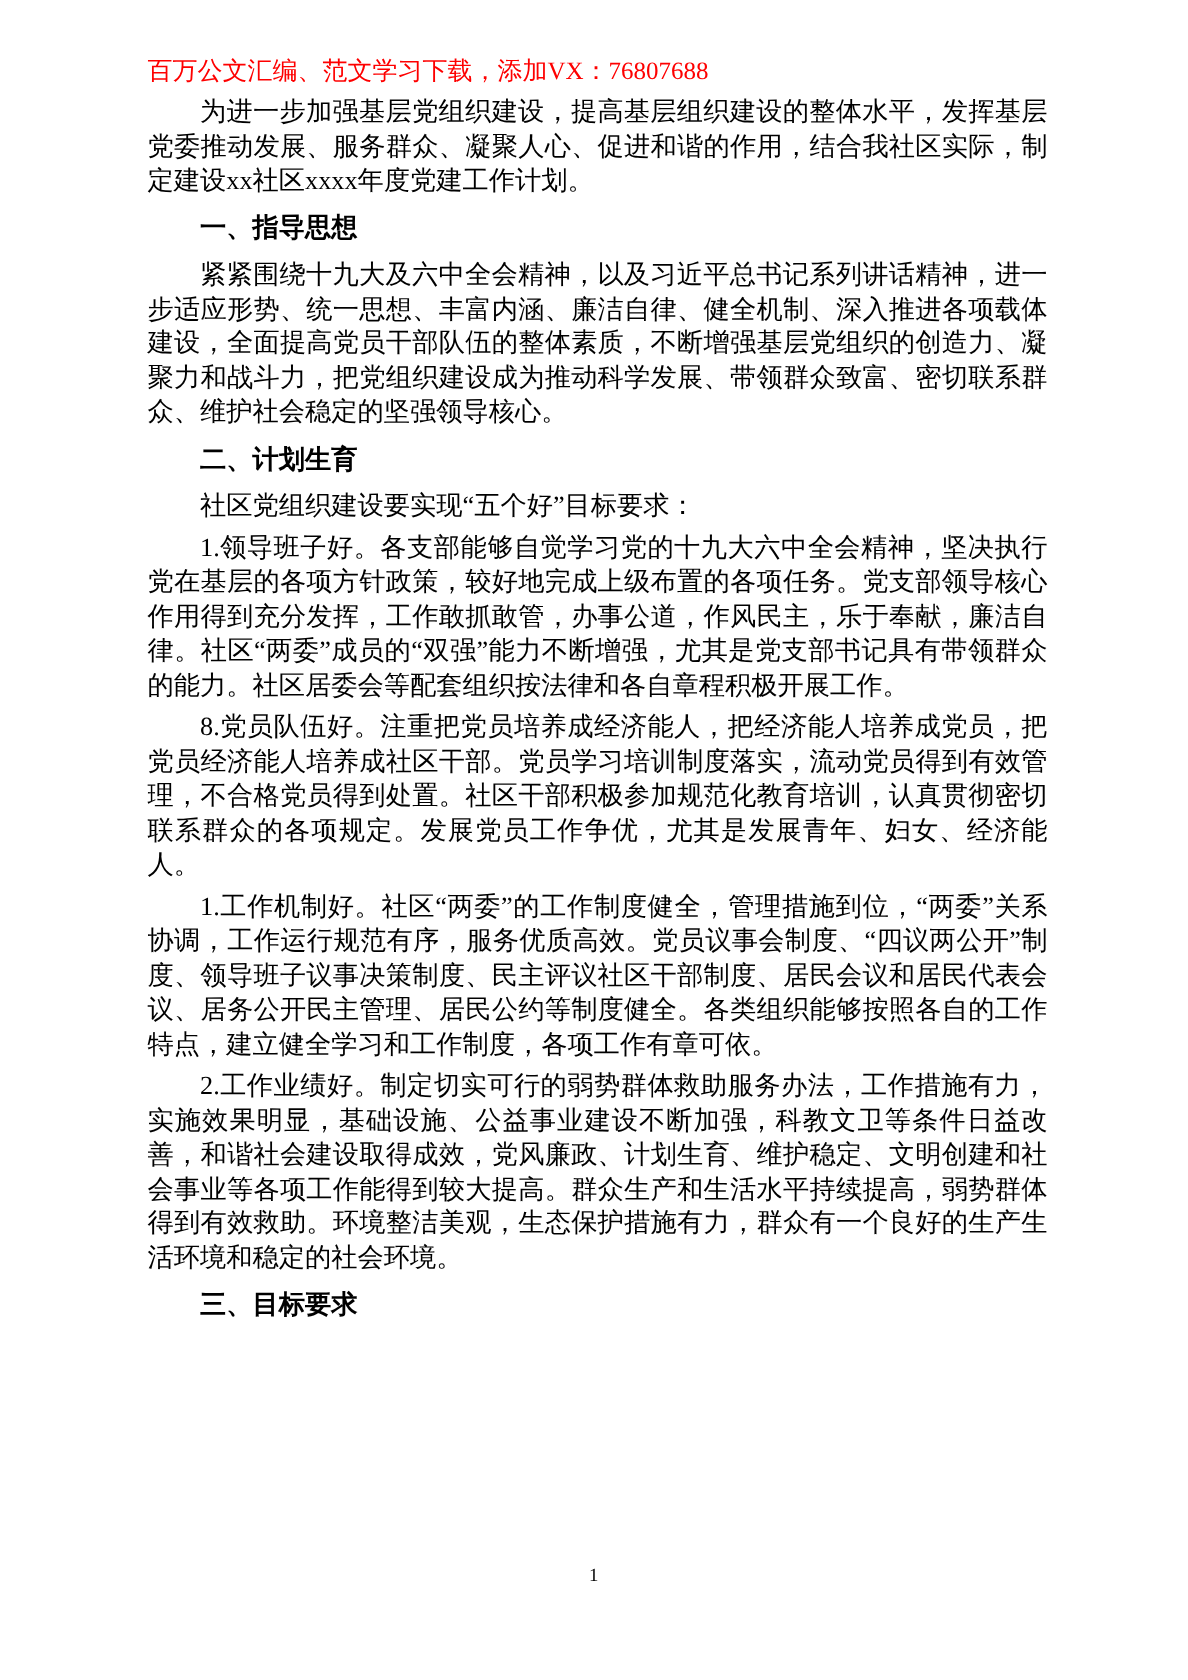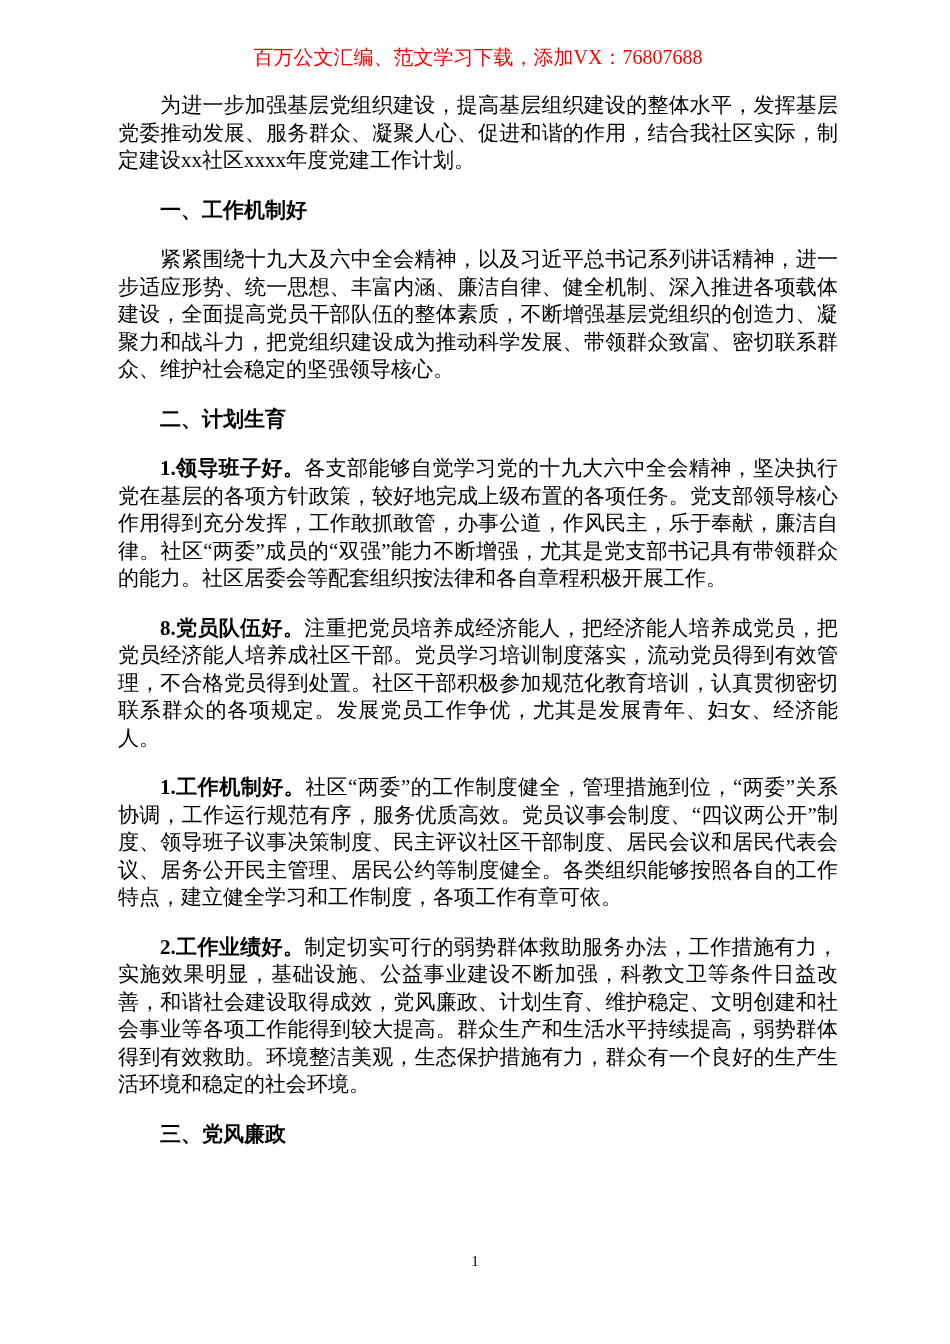--- a/index.html
+++ b/index.html
@@ -12,63 +12,64 @@
     font-family: "Liberation Serif", "DejaVu Serif", serif;
     color: #000000;
   }
   .page {
     width: 100%;
     height: 100%;
     padding: 44px 112px 0 118px;
   }
   .doc-header {
     color: #fe0000;
-    text-align: center;
+    text-align: left;
     font-size: 20px;
     line-height: 26px;
     margin-bottom: 4px;
     font-weight: normal;
   }
   .doc-body p {
     font-size: 21px;
     line-height: 27.5px;
-    margin: 22px 0;
+    margin: 6px 0;
     text-indent: 2em;
     text-align: justify;
     word-break: break-all;
   }
   .doc-body p.heading {
     font-weight: bold;
     margin: 10px 0;
   }
   .doc-body p strong {
-    font-weight: bold;
+    font-weight: normal;
   }
   .page-number {
     position: absolute;
     left: 0;
     bottom: 74px;
     width: 100%;
     text-align: center;
     font-size: 15px;
     color: #000000;
   }
 </style>
 </head>
 <body>
 
 <div class="page">
   <div class="doc-header">百万公文汇编、范文学习下载，添加VX：76807688</div>
 
   <div class="doc-body">
       <p class="paragraph">为进一步加强基层党组织建设，提高基层组织建设的整体水平，发挥基层党委推动发展、服务群众、凝聚人心、促进和谐的作用，结合我社区实际，制定建设xx社区xxxx年度党建工作计划。</p>
-      <p class="heading">一、工作机制好</p>
+      <p class="heading">一、指导思想</p>
       <p class="paragraph">紧紧围绕十九大及六中全会精神，以及习近平总书记系列讲话精神，进一步适应形势、统一思想、丰富内涵、廉洁自律、健全机制、深入推进各项载体建设，全面提高党员干部队伍的整体素质，不断增强基层党组织的创造力、凝聚力和战斗力，把党组织建设成为推动科学发展、带领群众致富、密切联系群众、维护社会稳定的坚强领导核心。</p>
       <p class="heading">二、计划生育</p>
+      <p class="paragraph">社区党组织建设要实现“五个好”目标要求：</p>
       <p class="paragraph"><strong>1.领导班子好。</strong>各支部能够自觉学习党的十九大六中全会精神，坚决执行党在基层的各项方针政策，较好地完成上级布置的各项任务。党支部领导核心作用得到充分发挥，工作敢抓敢管，办事公道，作风民主，乐于奉献，廉洁自律。社区“两委”成员的“双强”能力不断增强，尤其是党支部书记具有带领群众的能力。社区居委会等配套组织按法律和各自章程积极开展工作。</p>
       <p class="paragraph"><strong>8.党员队伍好。</strong>注重把党员培养成经济能人，把经济能人培养成党员，把党员经济能人培养成社区干部。党员学习培训制度落实，流动党员得到有效管理，不合格党员得到处置。社区干部积极参加规范化教育培训，认真贯彻密切联系群众的各项规定。发展党员工作争优，尤其是发展青年、妇女、经济能人。</p>
       <p class="paragraph"><strong>1.工作机制好。</strong>社区“两委”的工作制度健全，管理措施到位，“两委”关系协调，工作运行规范有序，服务优质高效。党员议事会制度、“四议两公开”制度、领导班子议事决策制度、民主评议社区干部制度、居民会议和居民代表会议、居务公开民主管理、居民公约等制度健全。各类组织能够按照各自的工作特点，建立健全学习和工作制度，各项工作有章可依。</p>
       <p class="paragraph"><strong>2.工作业绩好。</strong>制定切实可行的弱势群体救助服务办法，工作措施有力，实施效果明显，基础设施、公益事业建设不断加强，科教文卫等条件日益改善，和谐社会建设取得成效，党风廉政、计划生育、维护稳定、文明创建和社会事业等各项工作能得到较大提高。群众生产和生活水平持续提高，弱势群体得到有效救助。环境整洁美观，生态保护措施有力，群众有一个良好的生产生活环境和稳定的社会环境。</p>
-      <p class="heading">三、党风廉政</p>
+      <p class="heading">三、目标要求</p>
     </div>
 
   <div class="page-number">1</div>
 </div>
 
 </body></html>

